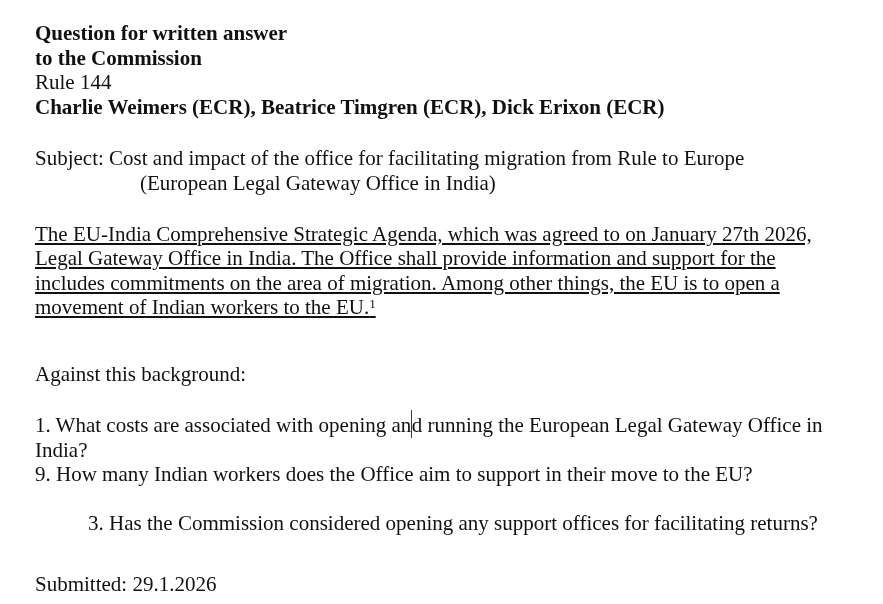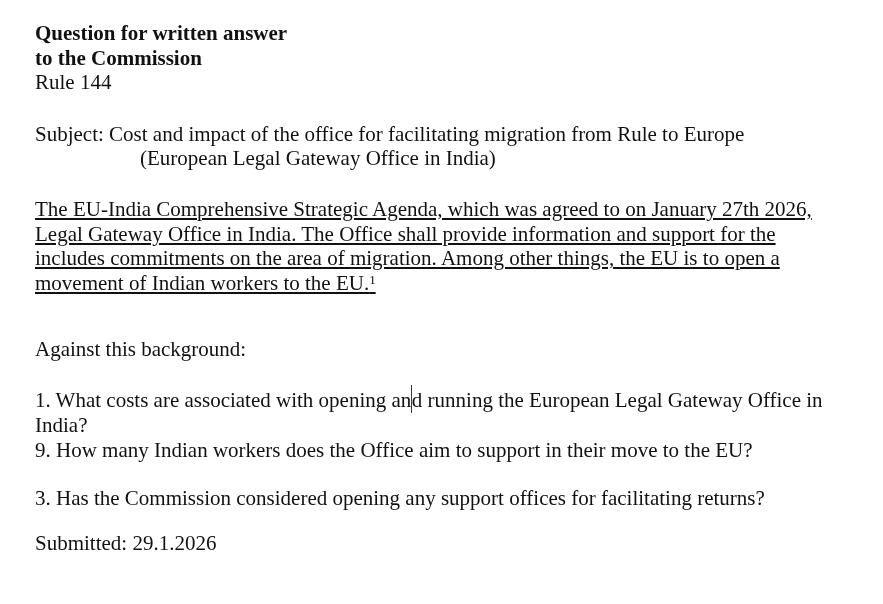--- a/index.html
+++ b/index.html
@@ -24,21 +24,21 @@
   .doc-line {
     white-space: nowrap;
   }
   .bold { font-weight: bold; }
   .block-header    { margin-bottom: 27px; }
   .block-subject   { margin-bottom: 26px; }
   .block-body      { margin-bottom: 42px; text-decoration: underline; }
   .block-intro     { margin-bottom: 23px; }
   .block-q1        { }
   .block-q2        { margin-bottom: 24px; }
-  .block-q3        { margin-bottom: 20px; }
+  .block-q3        { margin-bottom: 37px; text-align: center; }
   .subject-indent  { padding-left: 105px; }
   sup {
     font-size: 13px;
     line-height: 0;
     vertical-align: 6px;
   }
   .caret {
     display: inline-block;
     width: 1.5px;
     height: 28px;
@@ -49,20 +49,21 @@
 </style>
 </head>
 <body>
 
 <div class="doc-page">
 
   <div class="block-header">
     <div class="doc-line bold">Question for written answer</div>
     <div class="doc-line bold">to the Commission</div>
     <div class="doc-line">Rule 144</div>
+    <div class="doc-line bold">Charlie Weimers (ECR), Beatrice Timgren (ECR), Dick Erixon (ECR)</div>
   </div>
 
   <div class="block-subject">
     <div class="doc-line">Subject: Cost and impact of the office for facilitating migration from Rule to Europe</div>
     <div class="doc-line subject-indent">(European Legal Gateway Office in India)</div>
   </div>
 
   <div class="block-body">
     <div class="doc-line">The EU-India Comprehensive Strategic Agenda, which was agreed to on January 27th 2026,</div>
     <div class="doc-line">Legal Gateway Office in India. The Office shall provide information and support for the</div>

